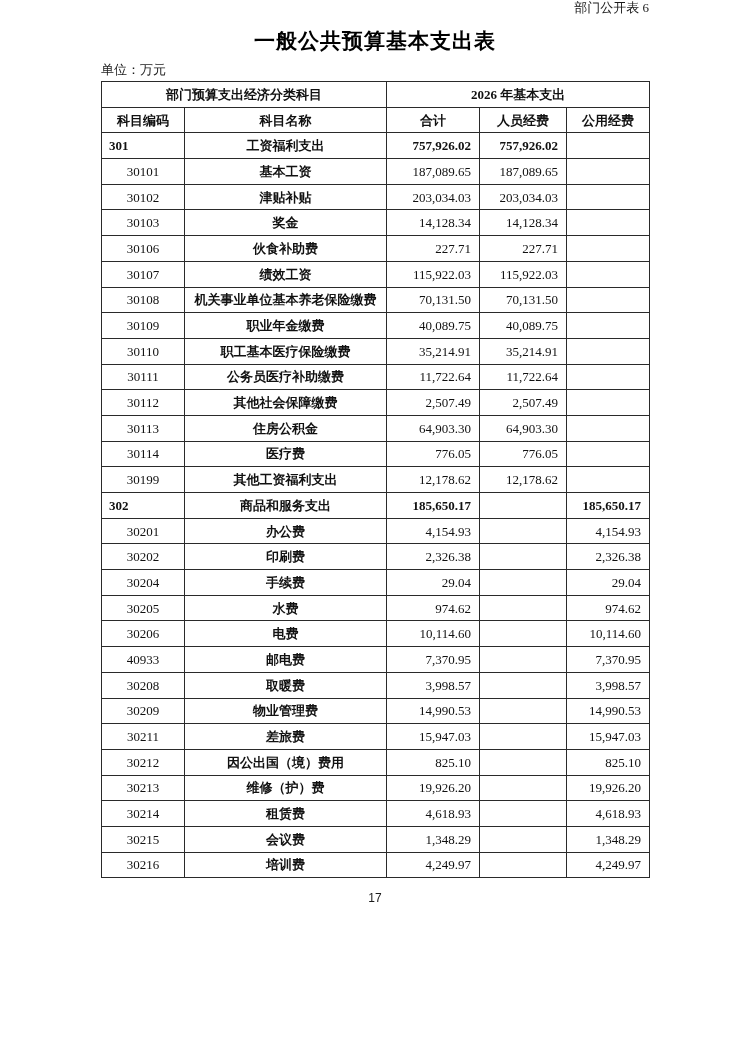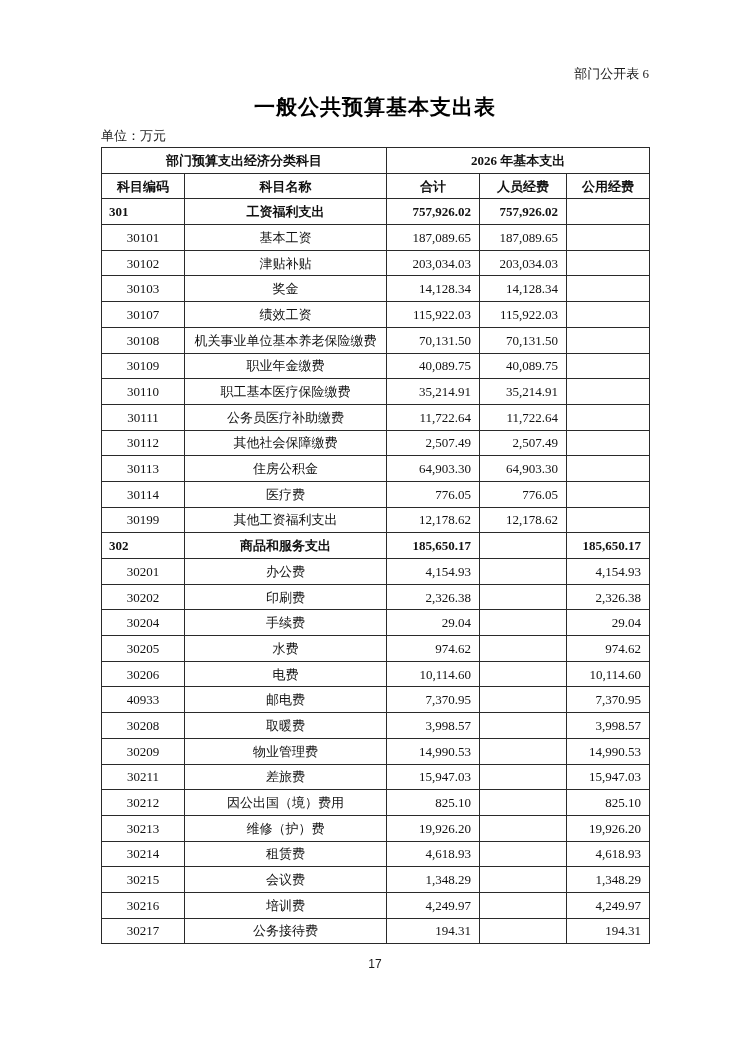--- a/index.html
+++ b/index.html
@@ -8,21 +8,20 @@
     width: 750px;
     height: 1060px;
     font-family: "Liberation Serif", "DejaVu Serif", serif;
     color: #111111;
     position: relative;
   }
   .page {
     width: 750px;
     height: 1060px;
     background: #ffffff;
-    padding-top: 66px;
   }
   .content {
     width: 548px;
     margin: 0 auto;
   }
   .corner-label {
     text-align: right;
     font-size: 13px;
     line-height: 15px;
     color: #1a1a1a;
@@ -55,21 +54,21 @@
     line-height: 1;
     vertical-align: middle;
     overflow: hidden;
     white-space: nowrap;
     color: #111111;
   }
   .budget-table th {
     font-weight: bold;
     text-align: center;
   }
-  td.cell-name { text-align: center; }
+  td.cell-name { text-align: center; font-weight: bold; }
   td.code-child { text-align: center; }
   td.code-parent { text-align: left; padding-left: 7px; }
   td.num { text-align: right; padding-right: 8px; }
   tr.bold td { font-weight: bold; font-family: Liberation Serif, serif; }
   .page-number {
     text-align: center;
     font-size: 12px;
     margin-top: 13px;
     color: #1a1a1a;
     font-family: "Liberation Sans", "DejaVu Sans", sans-serif;
@@ -131,20 +130,27 @@
             <td class="num"></td>
           </tr>
           <tr>
             <td class="code-child">30103</td>
             <td class="cell-name">奖金</td>
             <td class="num">14,128.34</td>
             <td class="num">14,128.34</td>
             <td class="num"></td>
           </tr>
           <tr>
+            <td class="code-child">30106</td>
+            <td class="cell-name">伙食补助费</td>
+            <td class="num">227.71</td>
+            <td class="num">227.71</td>
+            <td class="num"></td>
+          </tr>
+          <tr>
             <td class="code-child">30107</td>
             <td class="cell-name">绩效工资</td>
             <td class="num">115,922.03</td>
             <td class="num">115,922.03</td>
             <td class="num"></td>
           </tr>
           <tr>
             <td class="code-child">30108</td>
             <td class="cell-name">机关事业单位基本养老保险缴费</td>
             <td class="num">70,131.50</td>
@@ -298,25 +304,18 @@
             <td class="num"></td>
             <td class="num">1,348.29</td>
           </tr>
           <tr>
             <td class="code-child">30216</td>
             <td class="cell-name">培训费</td>
             <td class="num">4,249.97</td>
             <td class="num"></td>
             <td class="num">4,249.97</td>
           </tr>
-          <tr>
-            <td class="code-child">30217</td>
-            <td class="cell-name">公务接待费</td>
-            <td class="num">194.31</td>
-            <td class="num"></td>
-            <td class="num">194.31</td>
-          </tr>
         </tbody>
     </table>
 
     <div class="page-number">17</div>
   </div>
 </div>
 
 </body></html>

